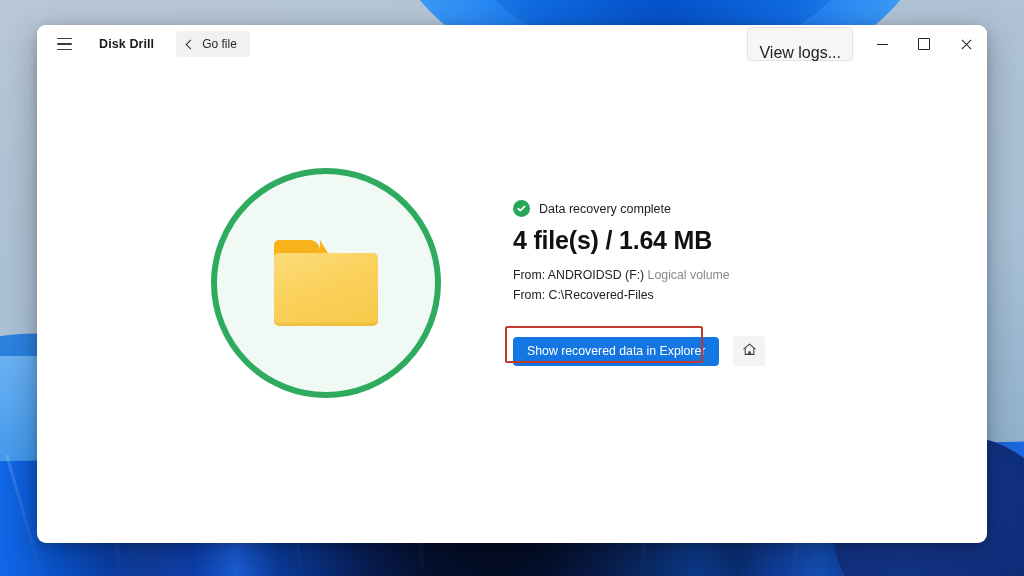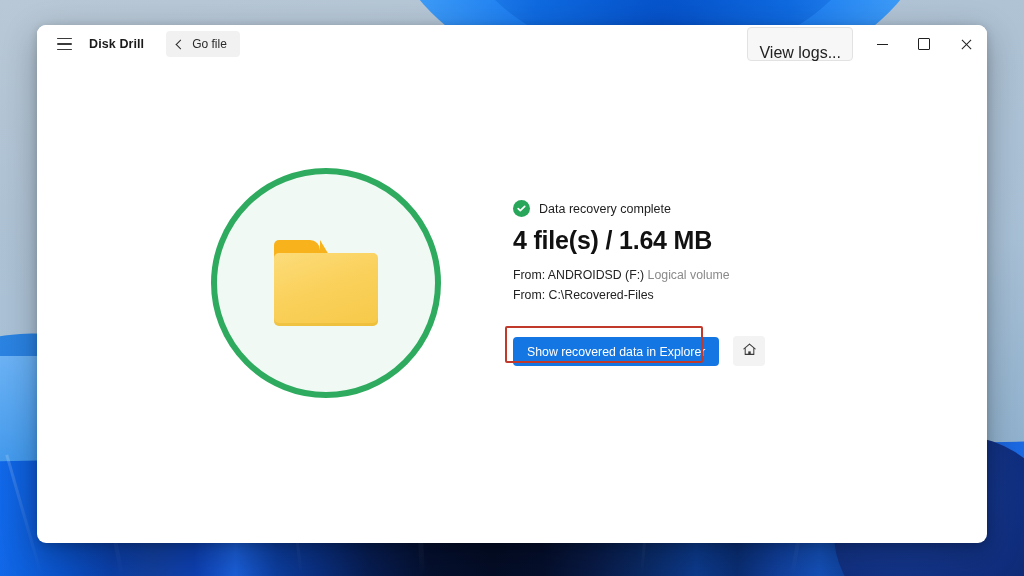--- a/index.html
+++ b/index.html
@@ -146,21 +146,21 @@
   .hamburger span {
     display: block;
     width: 15px; height: 1.6px;
     background: #3a3a3a;
     border-radius: 1px;
   }
   .app-title {
     font-size: 12.5px;
     font-weight: bold;
     color: #1b1b1b;
-    margin-left: 10px;
+    margin-left: 20px;
     letter-spacing: .1px;
     white-space: nowrap;
   }
   .goback-btn {
     margin-left: 22px;
     height: 26px;
     display: inline-flex;
     align-items: center;
     gap: 8px;
     padding: 0 13px 0 10px;
@@ -306,21 +306,21 @@
     white-space: nowrap;
   }
   .meta-line .lbl { font-weight: normal; }
   .meta-line .muted { color: #8a8a8a; }
 
   
   .actions-wrap {
     position: relative;
     margin-top: 28px;
     display: inline-flex;
-    align-items: flex-end;
+    align-items: center;
   }
   .redbox {
     position: absolute;
     left: -8px; top: -10px;
     width: 194px; height: 33px;
     border: 2.5px solid #c0392b;
     border-radius: 2px;
     pointer-events: none;
   }
   .primary-btn {

